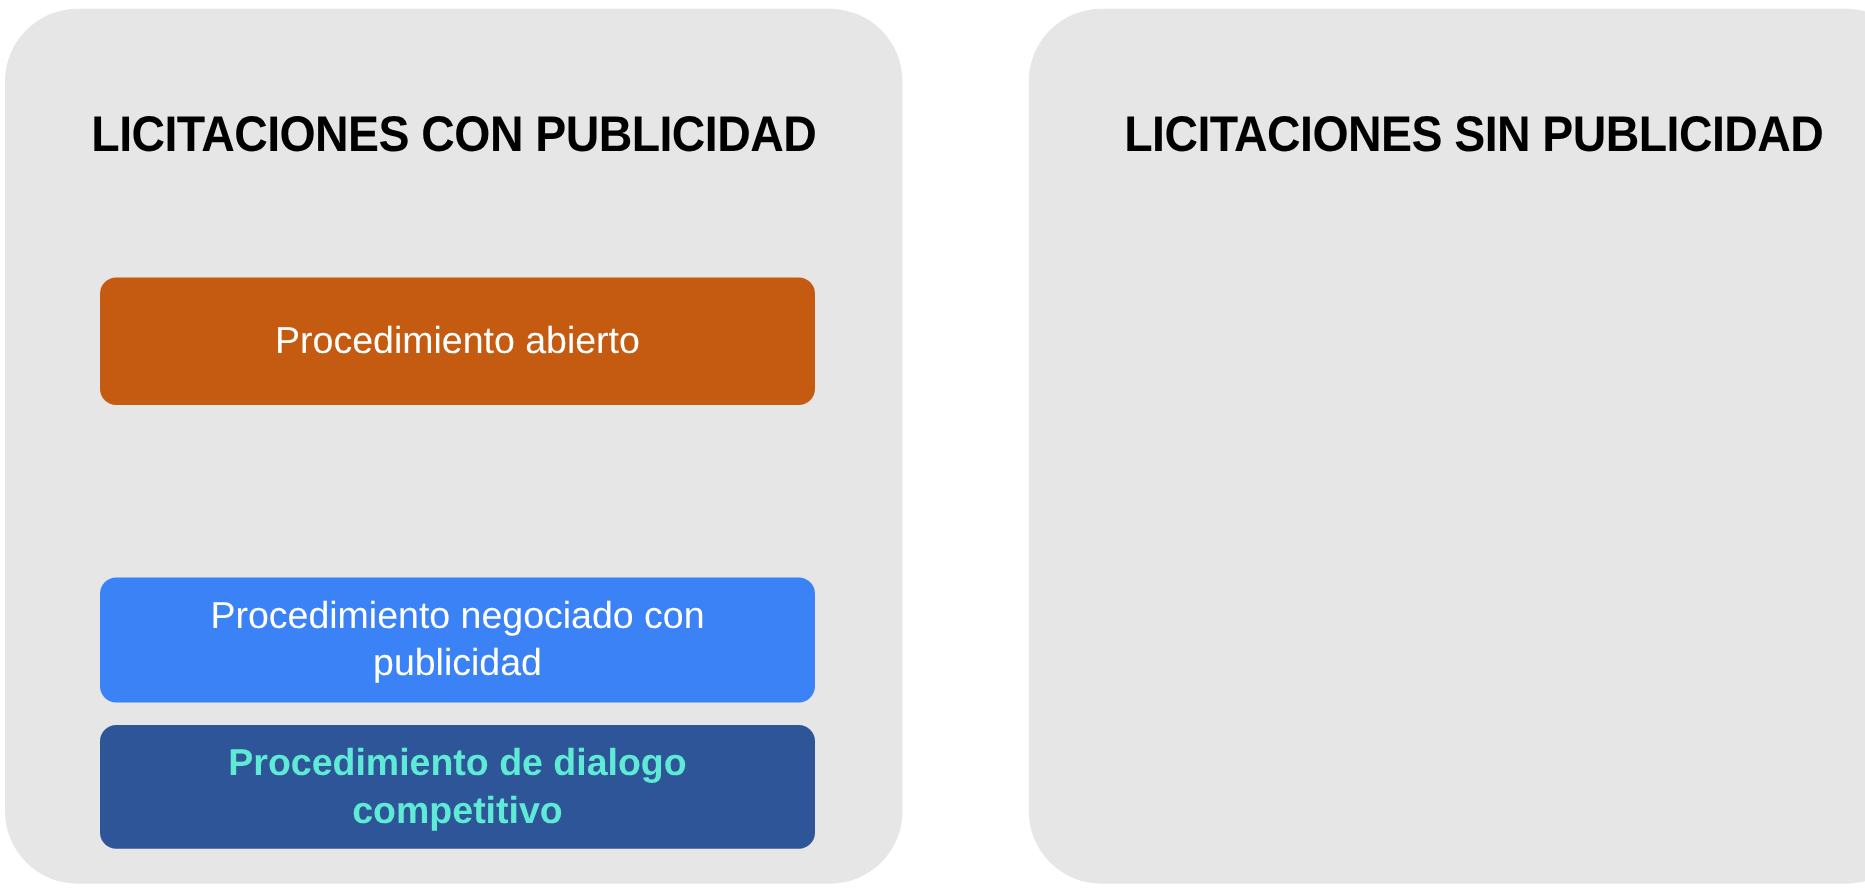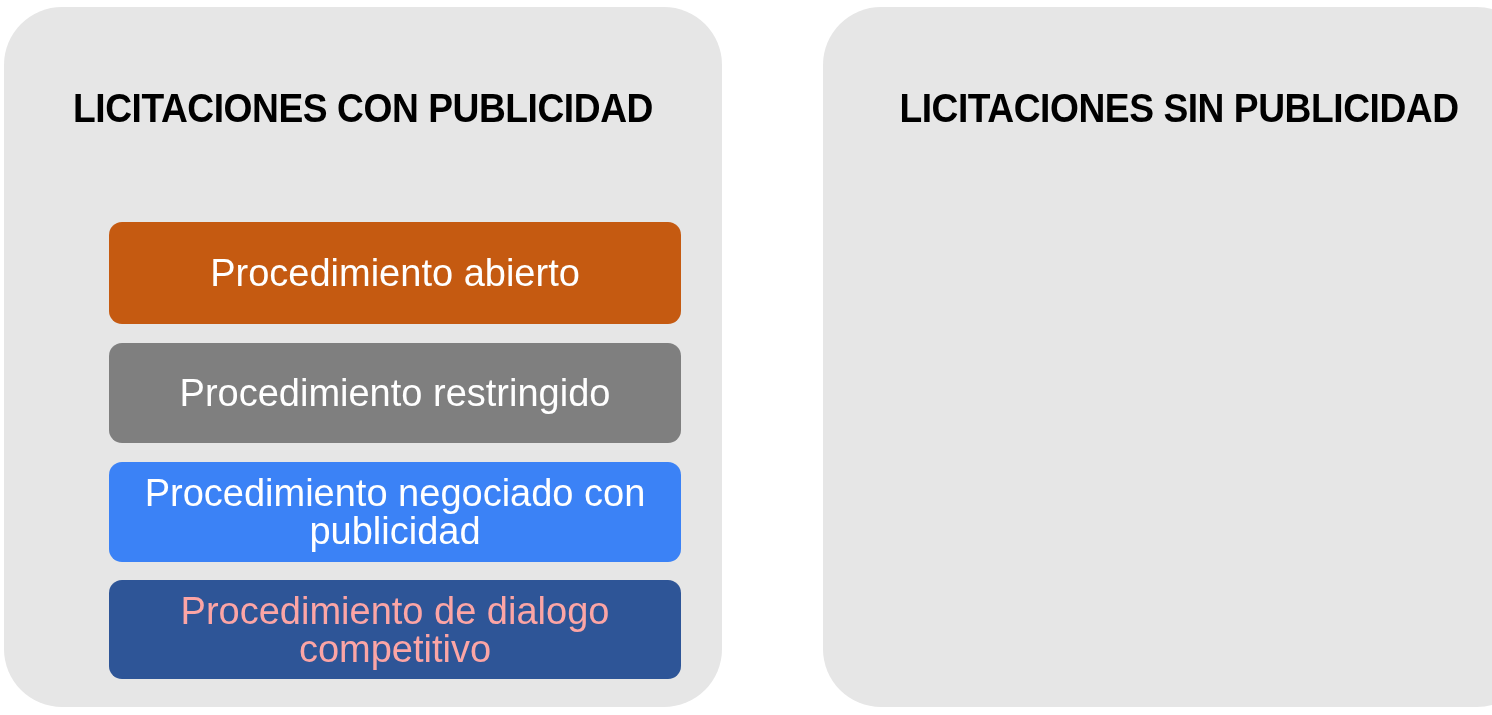--- a/index.html
+++ b/index.html
@@ -45,27 +45,26 @@
   #title-left  { top: 78px; }
   #title-right { top: 78px; }
 
   .proc-box {
     position: absolute;
     display: flex;
     align-items: center;
     justify-content: center;
     text-align: center;
     color: #ffffff;
-    font-size: 38px;
+    font-size: 30px;
     line-height: 38px;
     border-radius: 13px;
     box-sizing: border-box;
     padding: 4px 18px;
     font-family: "Liberation Sans", "DejaVu Sans", sans-serif;
-    margin-left: 29px;
   }
   .proc-box .label { display: block; width: 100%; }
 
   
   .col-left  { left: 76px;  width: 572px; }
 
   #box-abierto      { top: 215px; height: 102px; }
   #box-restringido  { top: 336px; height: 100px; }
   #box-neg-con-pub  { top: 455px; height: 100px; }
   #box-dialogo      { top: 573px; height:  99px; }
@@ -75,29 +74,26 @@
 
 <div id="canvas" style="background: rgb(255, 255, 255);">
 
   <div class="panel" id="panel-left" style="background: rgb(230, 230, 230);">
     <div class="panel-title" id="title-left">LICITACIONES CON PUBLICIDAD</div>
 
     <div class="proc-box col-left" id="box-abierto" style="background: rgb(197, 90, 17); color: rgb(255, 255, 255);">
       <span class="label">Procedimiento abierto</span>
     </div>
 
-    <div class="proc-box col-left" id="box-restringido" style="background: rgb(127, 127, 127); color: rgb(255, 255, 255);">
-      <span class="label">Procedimiento restringido</span>
-    </div>
 
     <div class="proc-box col-left" id="box-neg-con-pub" style="background: #3b82f6; color: rgb(255, 255, 255);">
       <span class="label">Procedimiento negociado con publicidad</span>
     </div>
 
-    <div class="proc-box col-left" id="box-dialogo" style="background: rgb(46, 85, 151); color: #fca5a5;">
+    <div class="proc-box col-left" id="box-dialogo" style="background: rgb(46, 85, 151); color: #5eead4; font-weight: bold;">
       <span class="label">Procedimiento de dialogo competitivo</span>
     </div>
   </div>
 
   <div class="panel" id="panel-right" style="background: rgb(230, 230, 230); margin-left: 48px;">
     <div class="panel-title" id="title-right">LICITACIONES SIN PUBLICIDAD</div>
 
   </div>
 
 </div>

